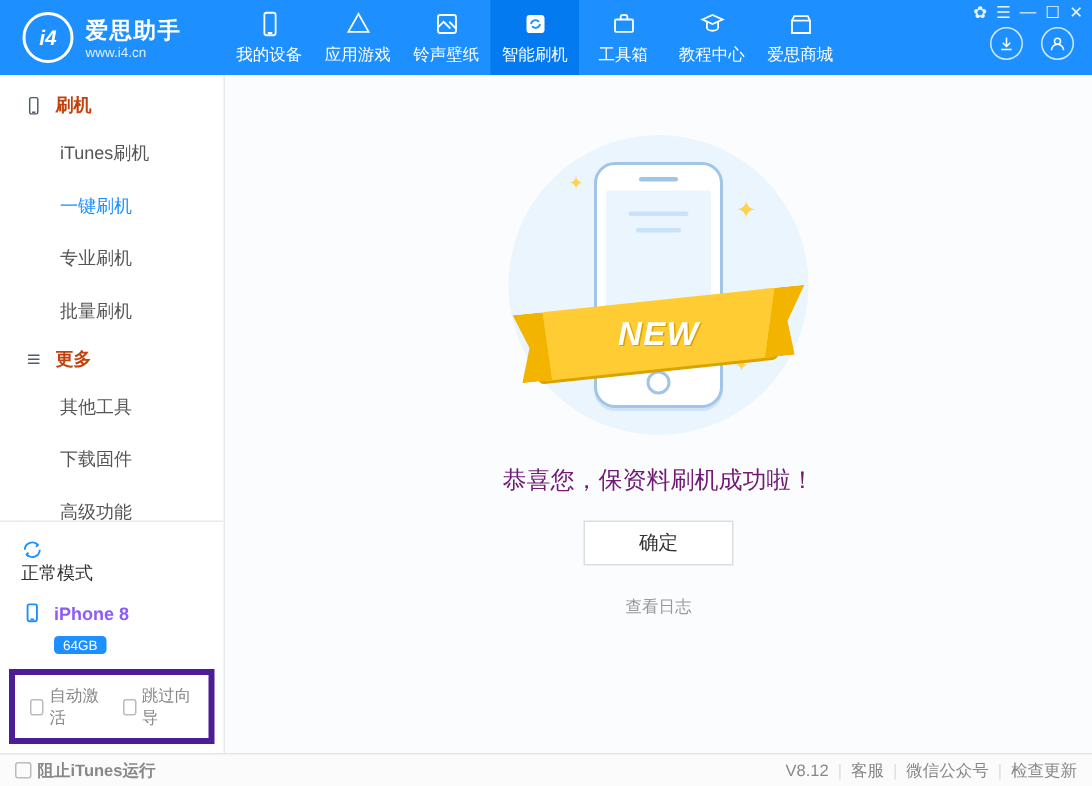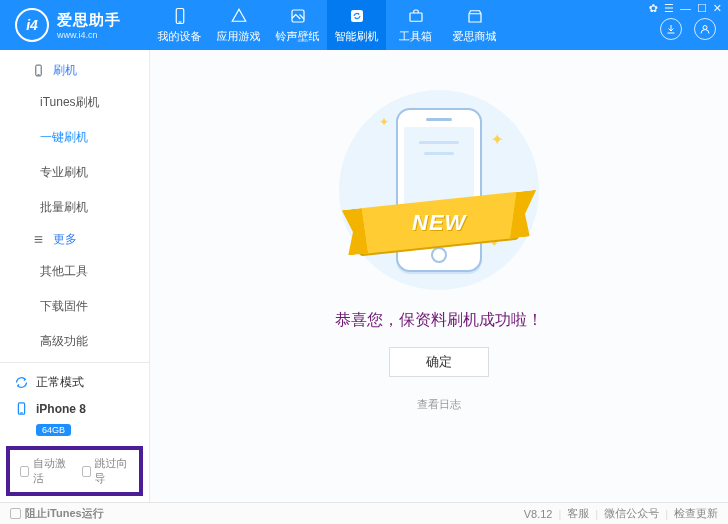--- a/index.html
+++ b/index.html
@@ -21,32 +21,32 @@
   .titlebar-icons { position: absolute; right: 6px; top: 2px; display: flex; gap: 6px; font-size: 11px; opacity:.9;}
   .titlebar-icons span { cursor: pointer; }
   .header-right-icons { position: absolute; right: 12px; top: 18px; display: flex; gap: 12px; }
   .ring-icon { width: 22px; height: 22px; border: 1.5px solid rgba(255,255,255,.8); border-radius: 50%; display:flex; align-items:center; justify-content:center; cursor:pointer; }
   .ring-icon svg { width:12px; height:12px; stroke:#fff; fill:none; stroke-width:2; }
 
   
   .body { display: flex; height: calc(524px - 50px - 22px); }
   .sidebar { width: 150px; background: #fff; border-right: 1px solid #eaeaea; display: flex; flex-direction: column; }
   .side-scroll { flex: 1; overflow: hidden; padding-top: 6px; }
-  .side-group-header { display: flex; align-items: center; padding: 6px 12px 6px 32px; color: #3b82f6; font-size: 12px; }
+  .side-group-header { display: flex; align-items: center; padding: 6px 12px 6px 16px; color: #c2410c; font-size: 12px; font-weight: bold; }
   .side-group-header svg { width: 13px; height: 13px; margin-right: 8px; stroke: #4f5b66; fill:none; stroke-width:1.8;}
   .side-item { padding: 9px 10px 9px 40px; color: #555; font-size: 12px; cursor: pointer; }
   .side-item.active { color: #1d8fff; }
 
   .side-bottom { border-top: 1px solid #eaeaea; padding: 6px 10px 4px 14px; }
-  .mode-row { display:flex; align-items:center; padding:5px 0; }
+  .mode-row { display:flex; align-items:flex-start; padding:5px 0;flex-direction:column; }
   .mode-row svg { width:15px; height:15px; stroke:#1d8fff; fill:none; stroke-width:2; margin-right:7px;}
   .mode-label { color:#333; }
   .device-row { display:flex; align-items:center; padding:5px 0; }
   .device-row svg { width:15px; height:15px; stroke:#1d8fff; fill:none; stroke-width:2; margin-right:7px;}
-  .device-name { font-weight: bold; color:#404040; }
+  .device-name { font-weight: bold; color:#8b5cf6; }
   .capacity-badge { display:inline-block; background:#1d8fff; color:#fff; font-size:9px; border-radius:3px; padding:1px 6px; margin-left:22px; margin-top:3px;}
   .redbox { border:4px solid #4c1d95; padding:6px 10px 6px 10px; margin:6px 6px; display:flex; gap:14px;}
   .cb { display:flex; align-items:center; color:#888; font-size:11px; }
   .cb .box { width:11px; height:11px; border:1px solid #bbb; margin-right:4px; display:inline-block; border-radius:2px; }
 
   
   .main { flex: 1; background: #fbfcfd; position: relative; display:flex; flex-direction: column; align-items:center; }
   .illustration { margin-top: 40px; width: 200px; height: 200px; border-radius: 50%; background: #eaf5fe; position:relative; display:flex; align-items:center; justify-content:center; }
   .sparkle { position:absolute; color:#ffd24d; font-size:16px;}
   .phone { width: 86px; height: 164px; background:#fff; border-radius: 14px; border:2px solid #a1c4e7; position:relative; box-shadow: 0 2px 0 #cfe4f9; }
@@ -123,20 +123,29 @@
           <svg viewBox="0 0 24 24">
             <rect x="4" y="8" width="16" height="11" rx="1"></rect>
             <path d="M9 8 V6 a2 2 0 0 1 2-2 h2 a2 2 0 0 1 2 2 V8"></path>
           </svg>
         </span>
       <span class="label">工具箱</span>
     </div>
     <div class="nav-tab">
       <span class="icon">
           <svg viewBox="0 0 24 24">
+            <path d="M3 8 L12 4 L21 8 L12 12 Z"></path>
+            <path d="M7 10 V15 a5 3 0 0 0 10 0 V10"></path>
+          </svg>
+        </span>
+      <span class="label">教程中心</span>
+    </div>
+    <div class="nav-tab">
+      <span class="icon">
+          <svg viewBox="0 0 24 24">
             <path d="M4 9 H20 V20 H4 Z M4 9 L6 5 H18 L20 9"></path>
           </svg>
         </span>
       <span class="label">爱思商城</span>
     </div>
   </div>
   <div class="titlebar-icons">
     <span>✿</span>
     <span>☰</span>
     <span>—</span>

